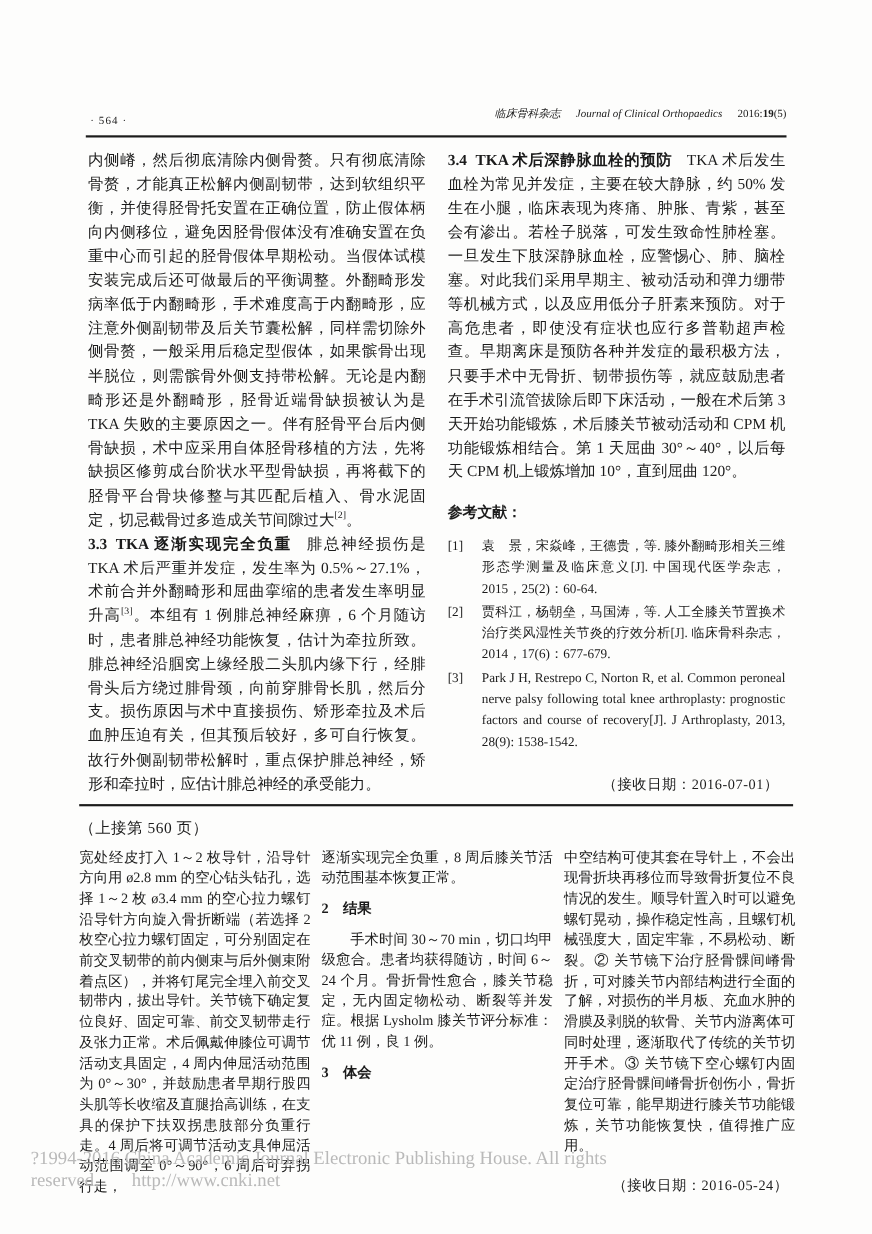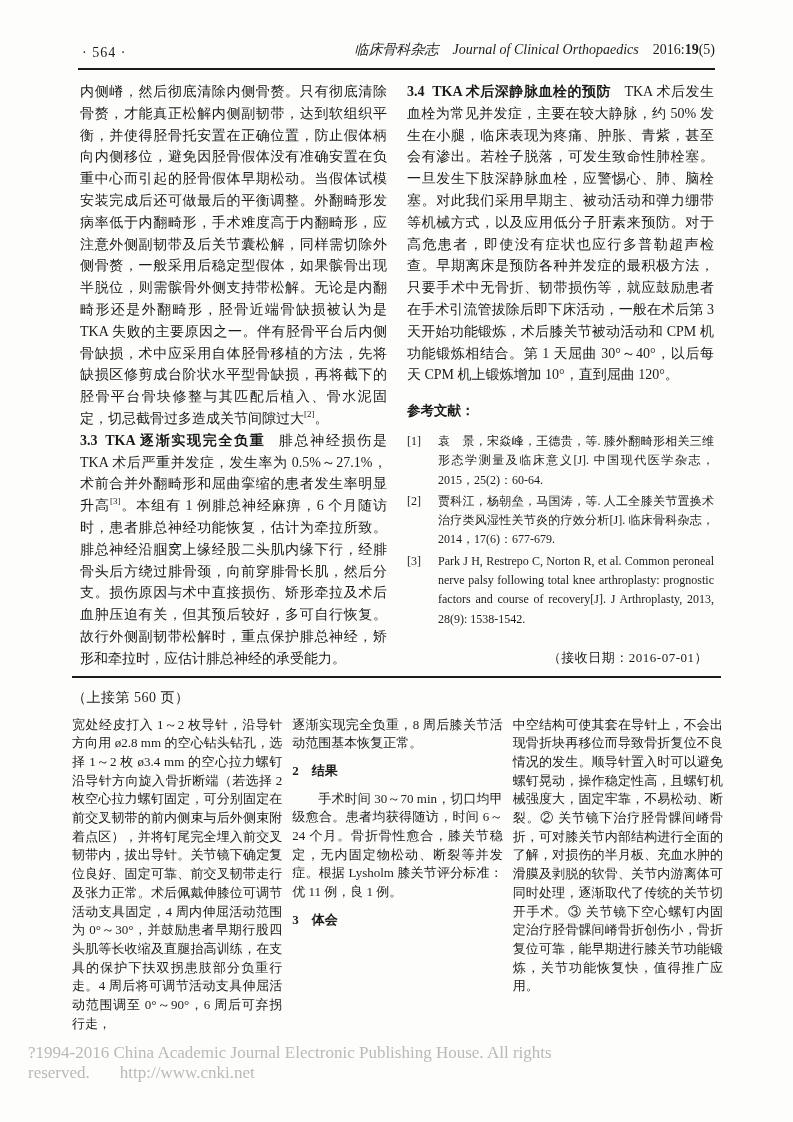--- a/index.html
+++ b/index.html
@@ -2,21 +2,21 @@
 <html><head>
 <meta charset="utf-8">
 <style>
   html,body { margin:0; padding:0; background:#e8e8e8; }
   .page {
     position:relative; width:793px; height:1122px; margin:0 auto;
     background:#fdfdfc; color:#1b1b1b; overflow:hidden;
     font-family:"Liberation Serif","DejaVu Serif",serif;
   }
   
-  .page-header { position:relative; margin:0 78px; padding-top:41px; height:20px; font-size:14px; }
+  .page-header { position:relative; margin:0 78px; padding-top:96px; height:20px; font-size:10px; }
   .page-num { position:absolute; left:4px; bottom:0; letter-spacing:1px; }
   .journal-line { text-align:right; }
   .j-cn { font-style:italic; margin-right:14px; }
   .j-en { font-style:italic; margin-right:14px; }
   .j-issue b { font-weight:bold; }
   .rule { margin:7px 78px 0 78px; border-top:2px solid #1b1b1b; }
   .rule.mid { margin:6px 72px 0 72px; }
   
   .two-col { display:flex; gap:20px; margin:11px 78px 0 80px; }
   .col { width:307px; font-size:14px; line-height:21.8px; }
@@ -98,20 +98,21 @@
 
       <div class="ccol">
         <p class="just">逐渐实现完全负重，8 周后膝关节活动范围基本恢复正常。</p>
         <p class="sub-heading">2　结果</p>
         <p class="just indent">手术时间 30～70 min，切口均甲级愈合。患者均获得随访，时间 6～24 个月。骨折骨性愈合，膝关节稳定，无内固定物松动、断裂等并发症。根据 Lysholm 膝关节评分标准：优 11 例，良 1 例。</p>
         <p class="sub-heading">3　体会</p>
       </div>
 
       <div class="ccol">
         <p class="just">中空结构可使其套在导针上，不会出现骨折块再移位而导致骨折复位不良情况的发生。顺导针置入时可以避免螺钉晃动，操作稳定性高，且螺钉机械强度大，固定牢靠，不易松动、断裂。② 关节镜下治疗胫骨髁间嵴骨折，可对膝关节内部结构进行全面的了解，对损伤的半月板、充血水肿的滑膜及剥脱的软骨、关节内游离体可同时处理，逐渐取代了传统的关节切开手术。③ 关节镜下空心螺钉内固定治疗胫骨髁间嵴骨折创伤小，骨折复位可靠，能早期进行膝关节功能锻炼，关节功能恢复快，值得推广应用。</p>
+        <p class="received">（接收日期：2016-05-24）</p>
       </div>
 
     </div>
   </section>
 
   <footer class="page-footer">
     <span>?1994-2016 China Academic Journal Electronic Publishing House. All rights reserved.</span><span class="url">http://www.cnki.net</span>
   </footer>
 
 </div>

